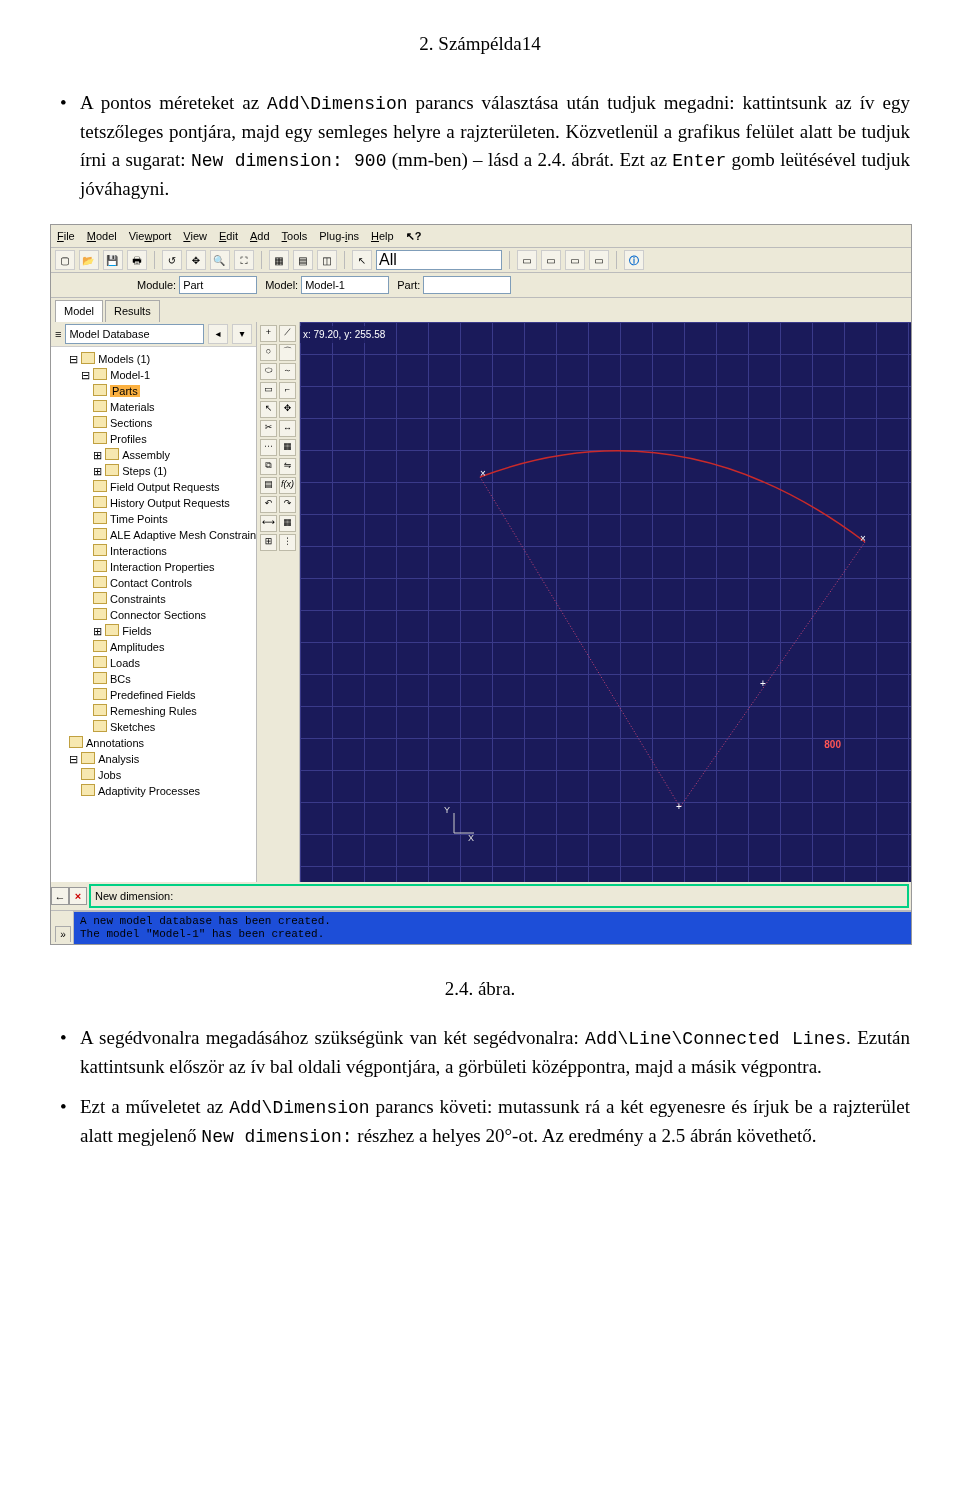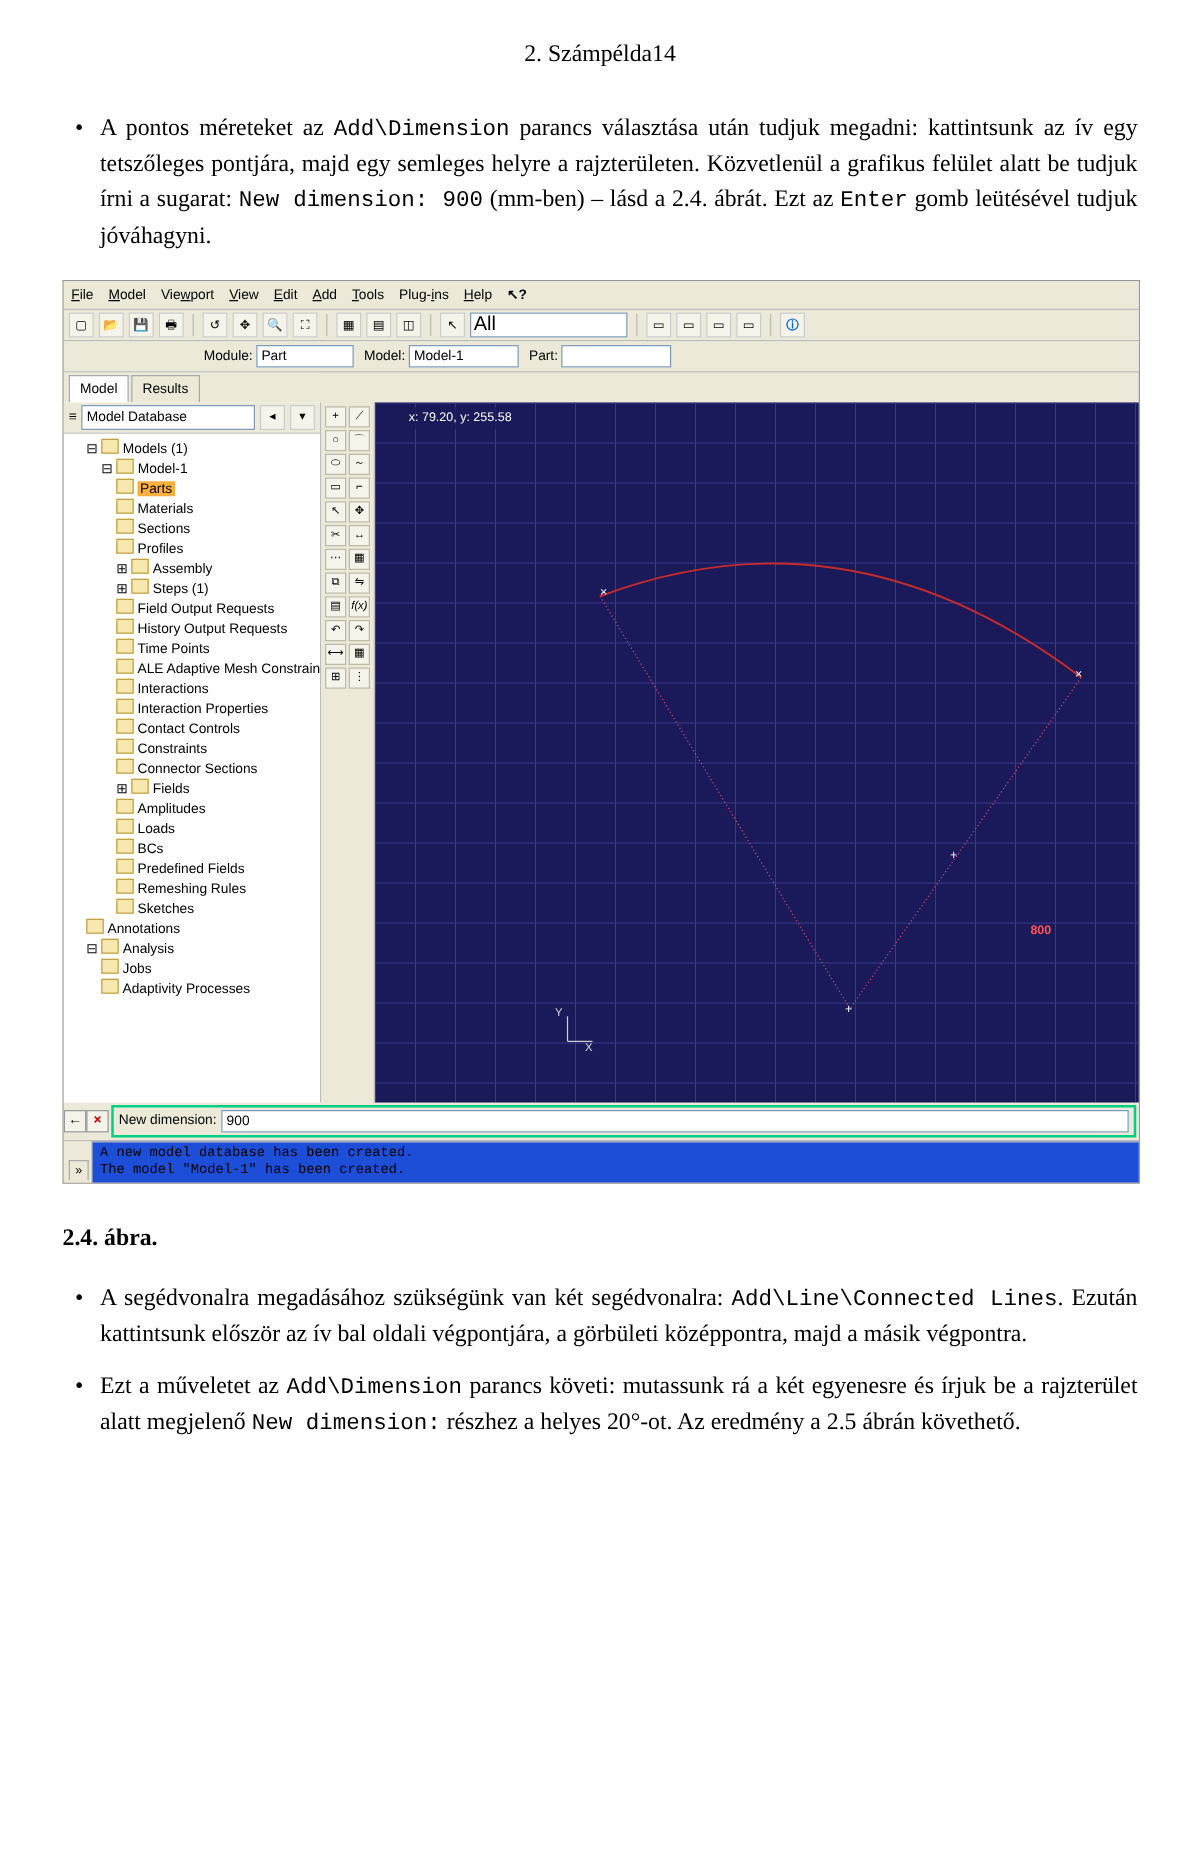--- a/index.html
+++ b/index.html
@@ -26,21 +26,21 @@
     content: "•";
     position: absolute;
     margin-left: -20px;
   }
   ul.doc > li {
     position: relative;
     margin-bottom: 12px;
     text-align: justify;
   }
   .tt { font-family: "Courier New", monospace; font-size: 18px; }
-  .fig-caption { margin: 30px 0 20px; font-weight: bold; }
+  .fig-caption { text-align: center; margin: 30px 0 20px; }
 
   
   .app {
     width: 860px;
     margin: 20px auto 12px;
     border: 1px solid #999;
     font-family: Tahoma, Arial, sans-serif;
     font-size: 11px;
     background: #ece9d8;
     color: #000;
@@ -124,21 +124,21 @@
     flex:1; position:relative; background:#1a1a5a; overflow:hidden;
   }
   .grid::before{
     content:""; position:absolute; inset:0;
     background-image:
       linear-gradient(#3a3a8a 1px, transparent 1px),
       linear-gradient(90deg,#3a3a8a 1px, transparent 1px);
     background-size:32px 32px;
   }
   .coords{
-    position:absolute; top:4px; left:24px; color:#fff; font-size:10px;
+    position:absolute; top:4px; left:0; color:#fff; font-size:10px;
     background:rgba(26,26,90,.8); padding:1px 3px;
   }
   .arc{
     position:absolute; left:120px; top:85px;
   }
   .dimlbl{
     position:absolute; right:70px; bottom:130px; color:#ff5555; font-size:10px; font-weight:bold;
   }
   .axes{
     position:absolute; left:150px; bottom:40px; color:#ddd; font-size:9px;
@@ -214,21 +214,21 @@
     <input class="sel" style="width: 120px; border: 1px solid rgb(127, 157, 185); height: 16px; font-size: 16px;" value="All">
     <span class="sep"></span>
     <span class="tbtn">▭</span>
     <span class="tbtn">▭</span>
     <span class="tbtn">▭</span>
     <span class="tbtn">▭</span>
     <span class="sep"></span>
     <span class="tbtn" style="color:#06c;font-weight:bold">ⓘ</span>
   </div>
 
-  <div class="contextbar" style="padding-left:112px">
+  <div class="contextbar" style="padding-left:86px">
     <div class="cb-field">
       <span>Module:</span>
       <input class="sel" style="width: 70px;" value="Part">
     </div>
     <div class="cb-field">
       <span>Model:</span>
       <input class="sel" style="width: 80px;" value="Model-1">
     </div>
     <div class="cb-field">
       <span>Part:</span>
@@ -358,21 +358,20 @@
         <span class="x">X</span>
       </div>
     </div>
   </div>
 
   <div style="display:flex;align-items:center;background:#ece9d8;">
     <span class="bbtn">←</span>
     <span class="bbtn" style="color:#c00;font-weight:bold">×</span>
     <div class="bottom-input" style="flex:1">
       <label>New dimension:</label>
-      <input value="900" style="">
     </div>
   </div>
 
   <div style="display:flex; border-top:1px solid #bbb;">
     <div style="width:22px;background:#ece9d8;border-right:1px solid #bbb;display:flex;flex-direction:column;align-items:center;justify-content:flex-end;padding:2px 0;">
       <span class="console-tab">»</span>
     </div>
     <div class="console" style="flex:1">A new model database has been created.
 The model "Model-1" has been created.</div>
   </div>

